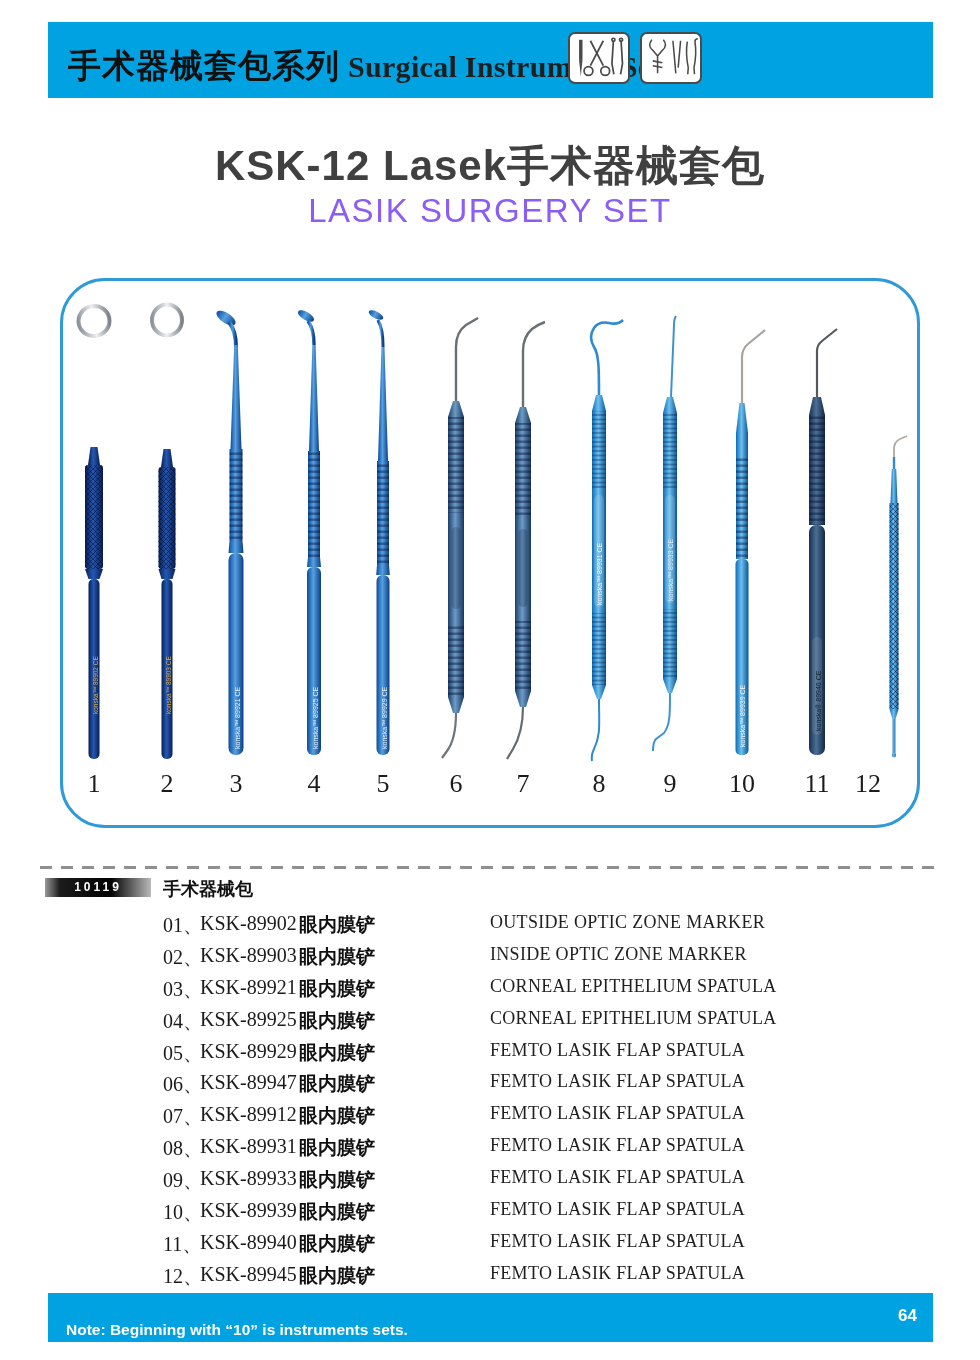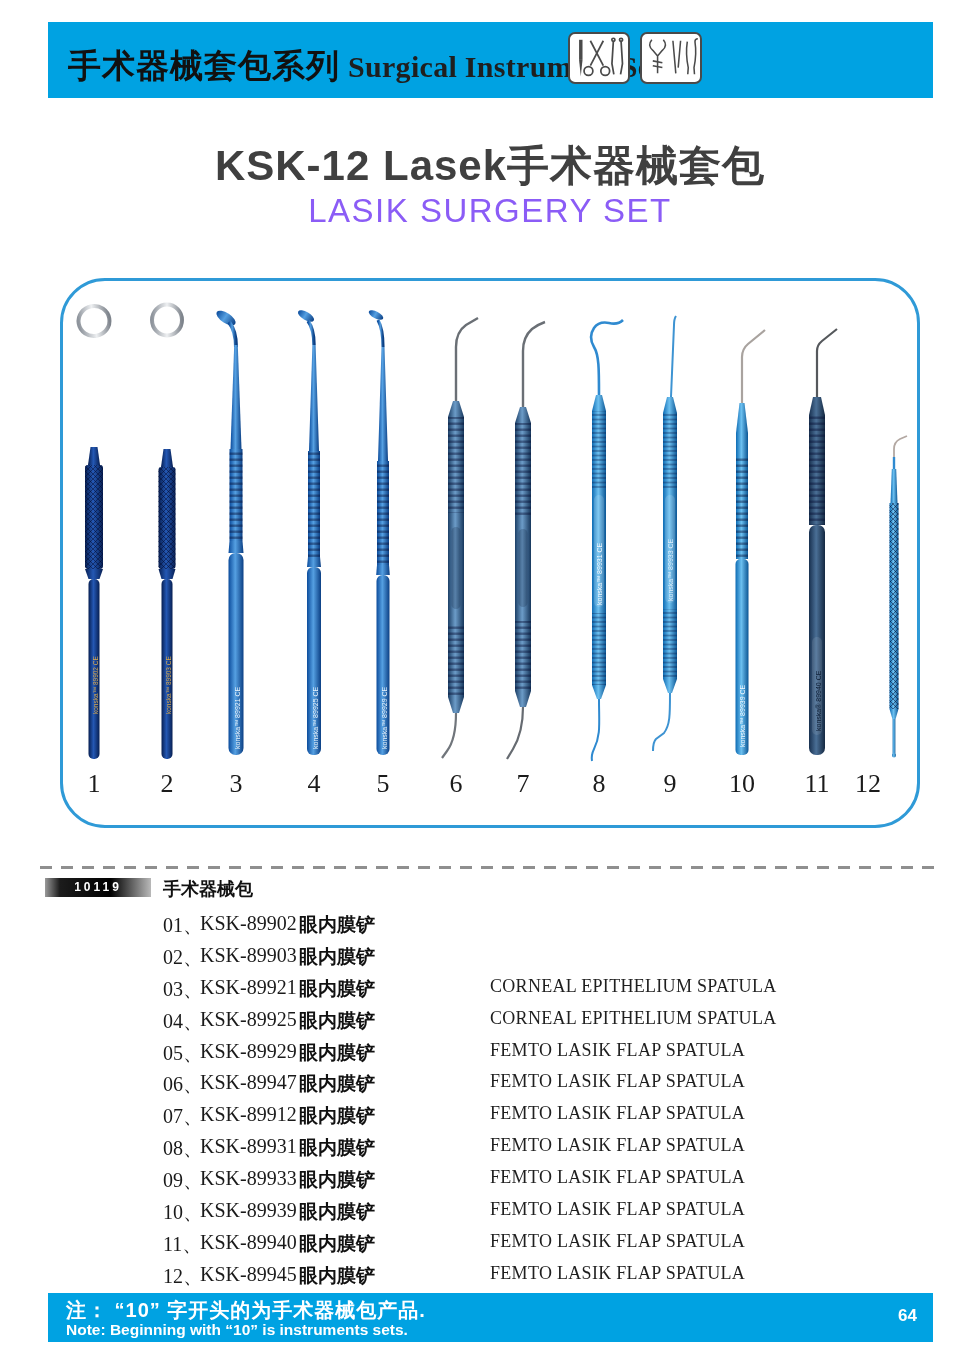--- a/index.html
+++ b/index.html
@@ -290,25 +290,27 @@
 <div class="dash"></div>
 
 <div class="badge">10119</div>
 <div class="seclabel">手术器械包</div>
 
 <div class="items">
   <div class="row">
     <span class="no">01、</span>
       <span class="code">KSK-89902</span>
       <span class="zh">眼内膜铲</span>
+      <span class="en">OUTSIDE OPTIC ZONE MARKER</span>
   </div>
   <div class="row">
     <span class="no">02、</span>
       <span class="code">KSK-89903</span>
       <span class="zh">眼内膜铲</span>
+      <span class="en">INSIDE OPTIC ZONE MARKER</span>
   </div>
   <div class="row">
     <span class="no">03、</span>
       <span class="code">KSK-89921</span>
       <span class="zh">眼内膜铲</span>
       <span class="en">CORNEAL EPITHELIUM SPATULA</span>
   </div>
   <div class="row">
     <span class="no">04、</span>
       <span class="code">KSK-89925</span>
@@ -359,16 +361,15 @@
   </div>
   <div class="row">
     <span class="no">12、</span>
       <span class="code">KSK-89945</span>
       <span class="zh">眼内膜铲</span>
       <span class="en">FEMTO LASIK FLAP SPATULA</span>
   </div>
 </div>
 
 <div class="footer">
-  <div class="fzh">注： “10” 字开头的为手术器械包产品.</div>
   <div class="fen">Note: Beginning with “10” is instruments sets.</div>
   <div class="pageno">64</div>
 </div>
 
 </body></html>

